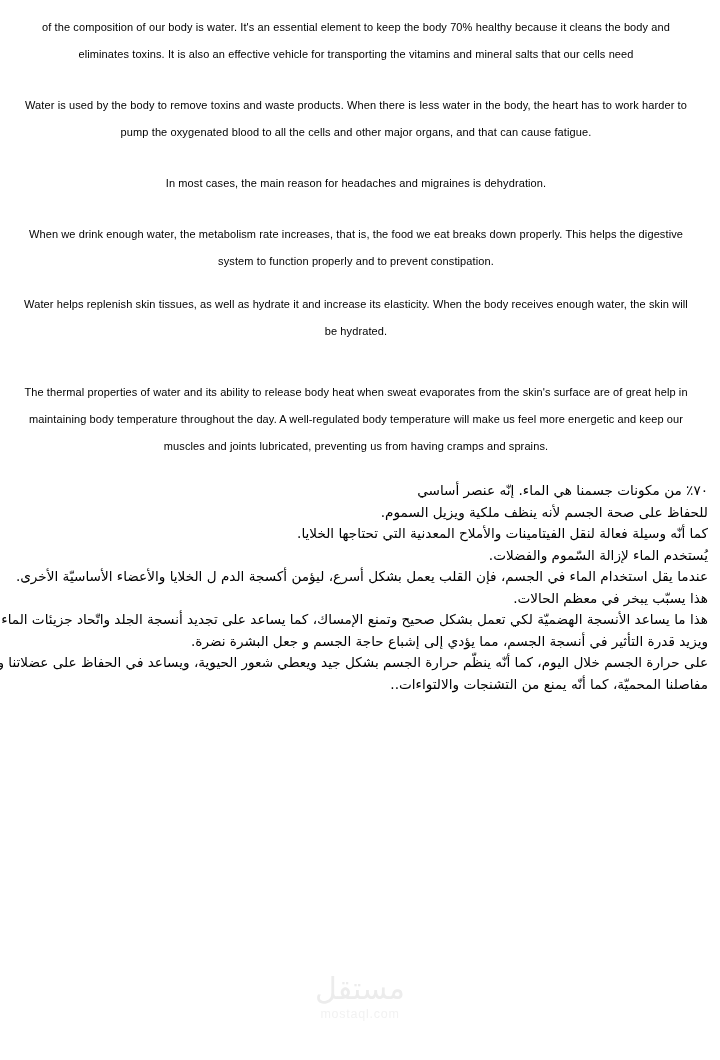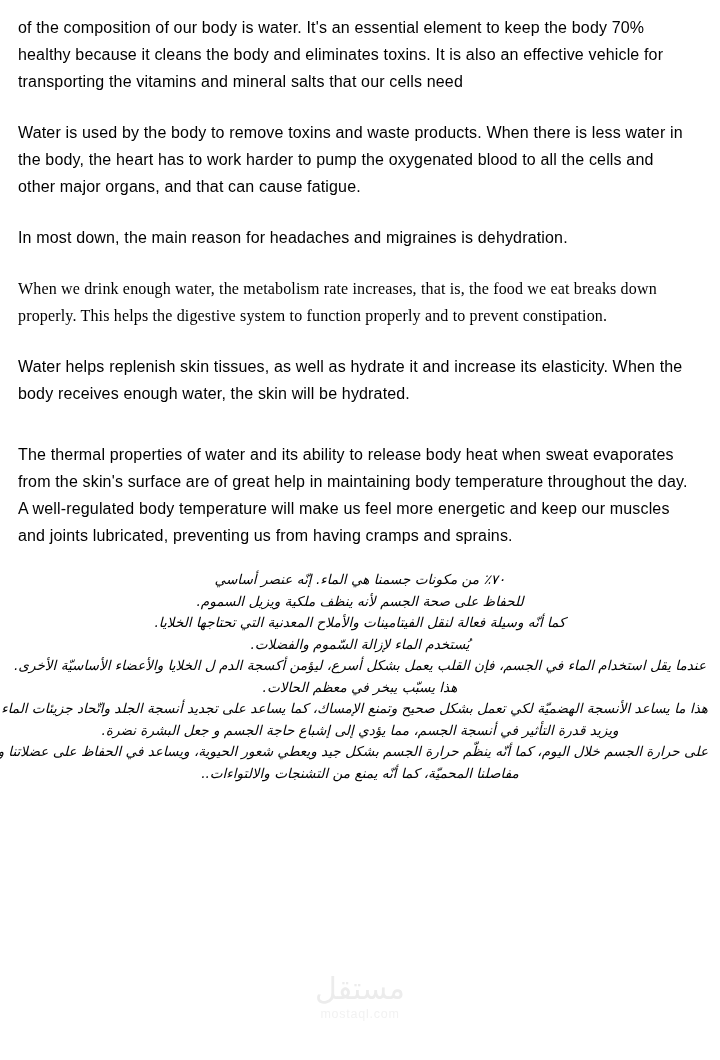--- a/index.html
+++ b/index.html
@@ -24,43 +24,42 @@
     padding: 0;
   }
 
   
   .en-block {
     padding: 0 26px 0 18px;
     margin-top: 14px;
   }
   .en-para {
     direction: rtl;
-    text-align: left;
+    text-align: center;
     unicode-bidi: plaintext;
     font-family: "Liberation Sans", sans-serif;
-    font-size: 16px;
+    font-size: 11px;
     line-height: 27px;
     color: #000;
     margin: 0 0 22px 0;
     letter-spacing: 0.01em;
   }
   .en-para.p1 { margin-bottom: 24px; }
   .en-para.p2 { margin-bottom: 24px; }
   .en-para.p3 { margin-bottom: 24px; }
-  .en-para.p4 { margin-bottom: 24px; font-family: Liberation Serif, serif; }
+  .en-para.p4 { margin-bottom: 16px; }
   .en-para.p5 { margin-bottom: 34px; }
   .en-para.p6 { margin-bottom: 20px; }
 
   
   .ar-block {
     direction: rtl;
-    text-align: center;
+    text-align: right;
     padding: 0 12px;
     margin-top: 16px;
-    font-style: italic;
   }
   .ar-line {
     font-family: "DejaVu Sans", sans-serif;
     font-size: 13.6px;
     line-height: 21.5px;
     color: #000;
     margin: 0;
     white-space: nowrap;
   }
 
@@ -95,21 +94,21 @@
 <body>
 
 <div class="page">
 
   <div class="en-block">
 
     <p class="en-para p1">of the composition of our body is water. It's an essential element to keep the body 70% healthy because it cleans the body and eliminates toxins. It is also an effective vehicle for transporting the vitamins and mineral salts that our cells need</p>
 
     <p class="en-para p2">Water is used by the body to remove toxins and waste products. When there is less water in the body, the heart has to work harder to pump the oxygenated blood to all the cells and other major organs, and that can cause fatigue.</p>
 
-    <p class="en-para p3">In most down, the main reason for headaches and migraines is dehydration.</p>
+    <p class="en-para p3">In most cases, the main reason for headaches and migraines is dehydration.</p>
 
     <p class="en-para p4">When we drink enough water, the metabolism rate increases, that is, the food we eat breaks down properly. This helps the digestive system to function properly and to prevent constipation.</p>
 
     <p class="en-para p5">Water helps replenish skin tissues, as well as hydrate it and increase its elasticity. When the body receives enough water, the skin will be hydrated.</p>
 
     <p class="en-para p6">The thermal properties of water and its ability to release body heat when sweat evaporates from the skin's surface are of great help in maintaining body temperature throughout the day. A well-regulated body temperature will make us feel more energetic and keep our muscles and joints lubricated, preventing us from having cramps and sprains.</p>
 
   </div>
 
   <div class="ar-block">

